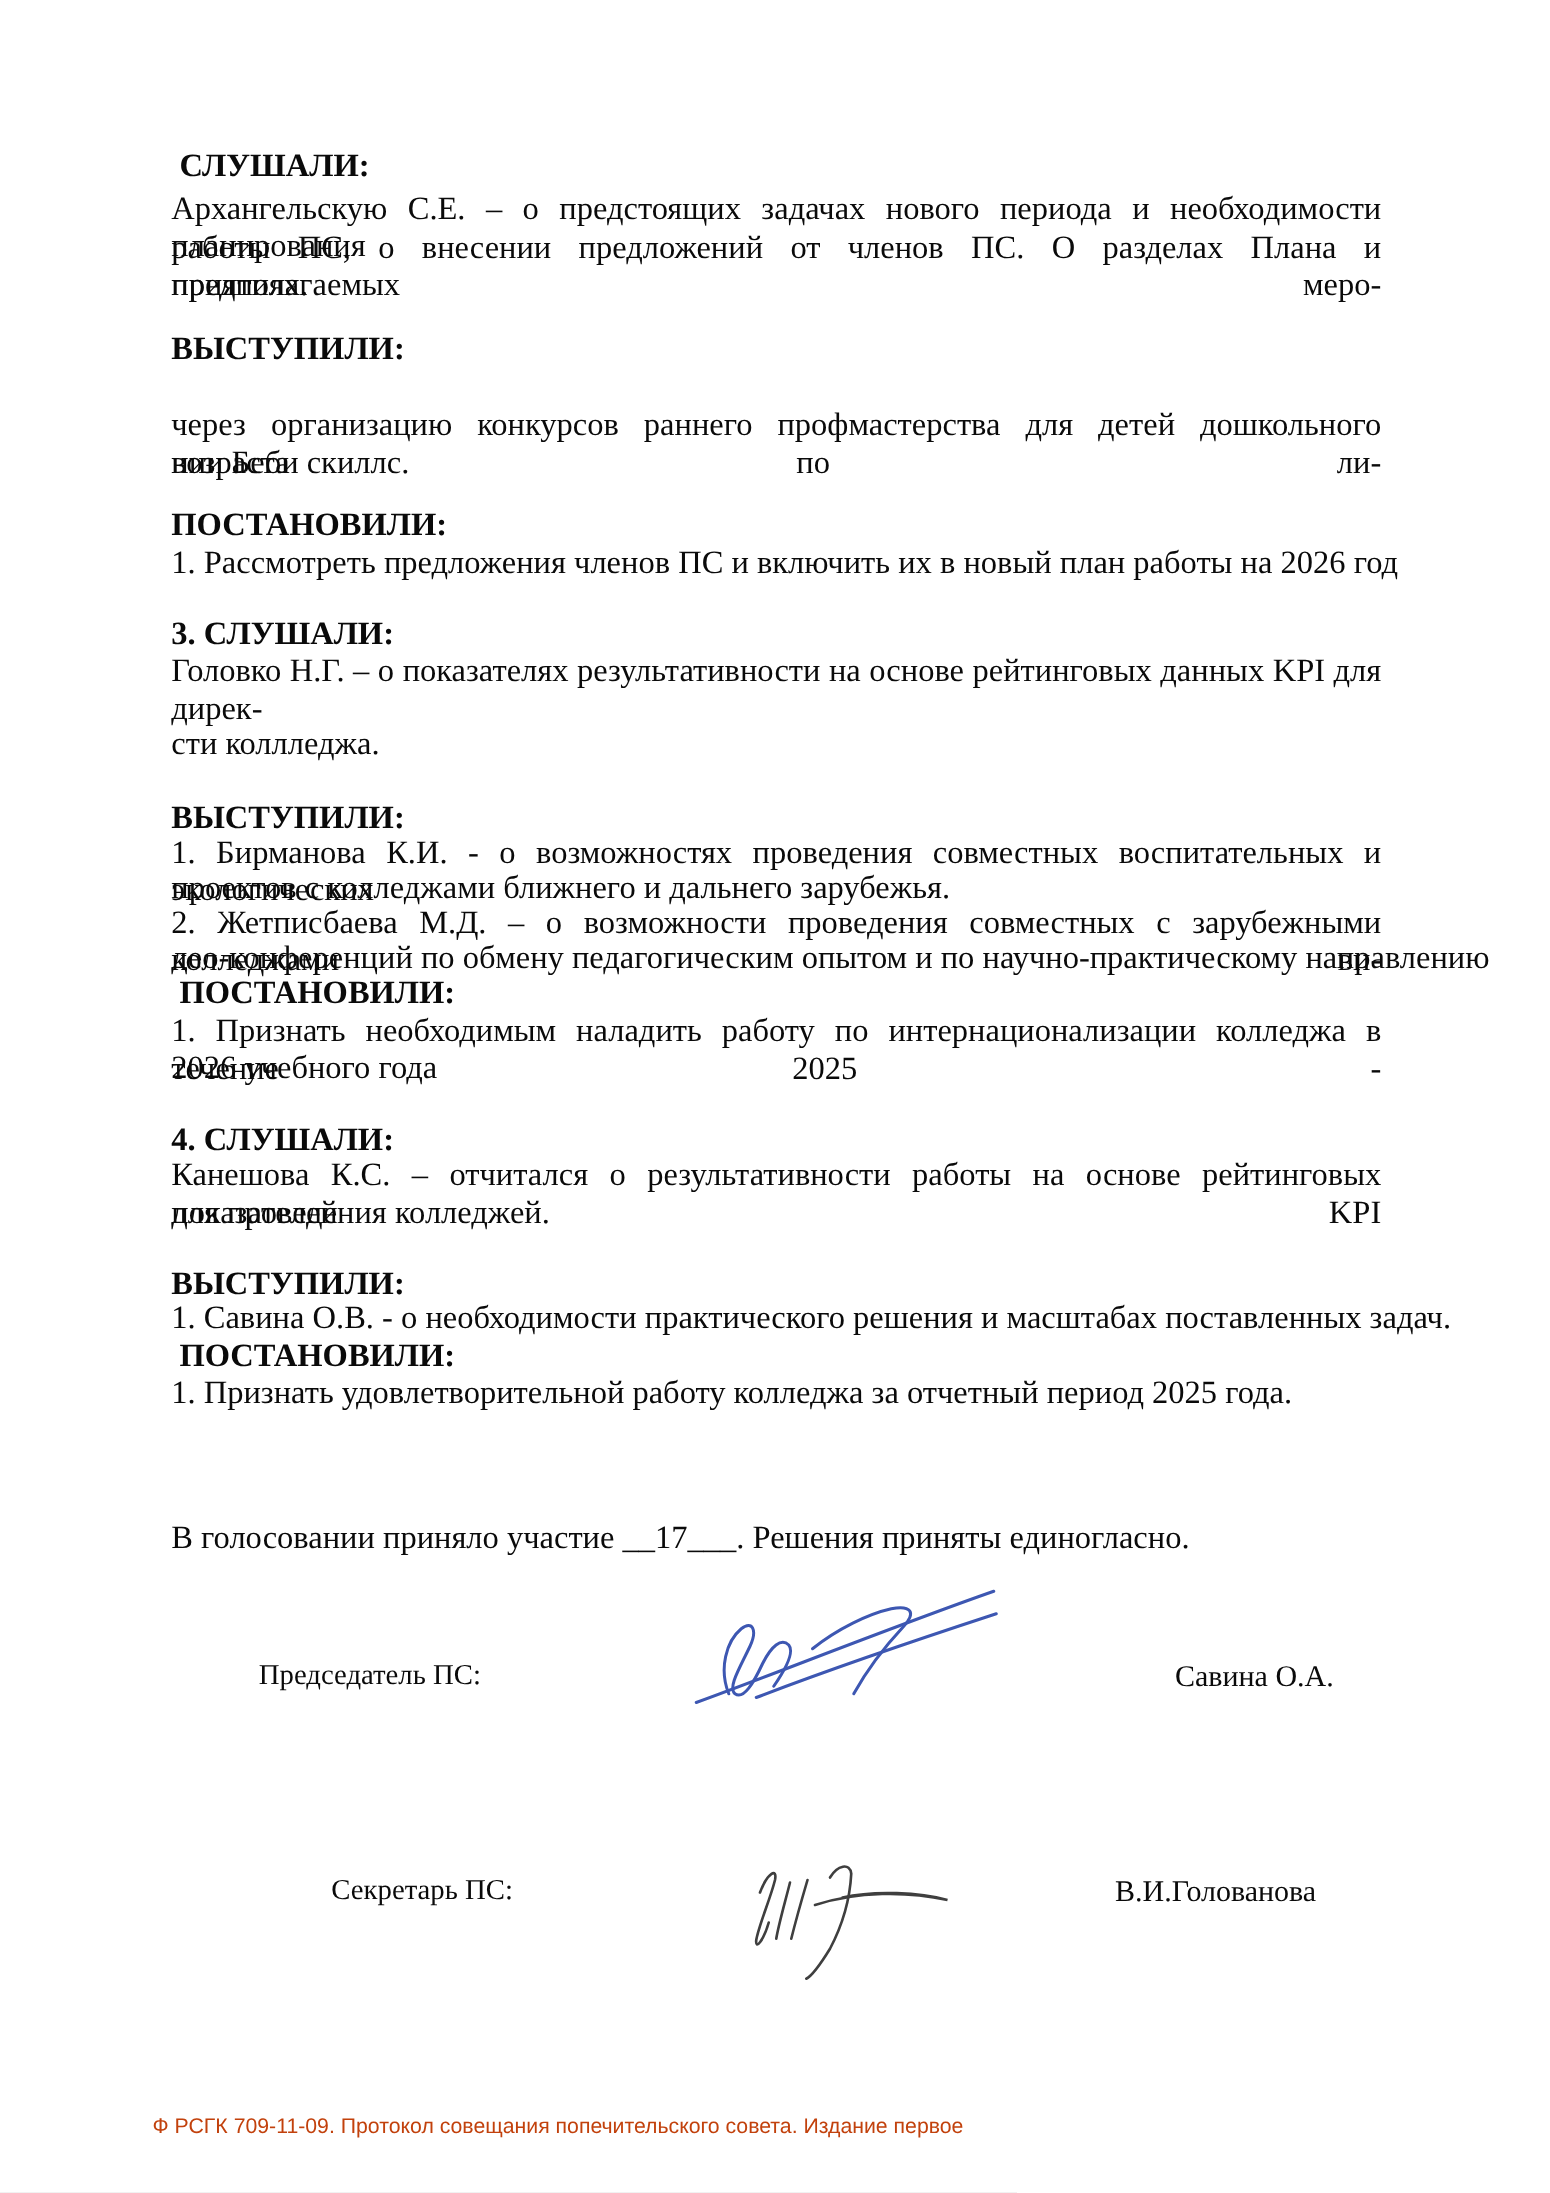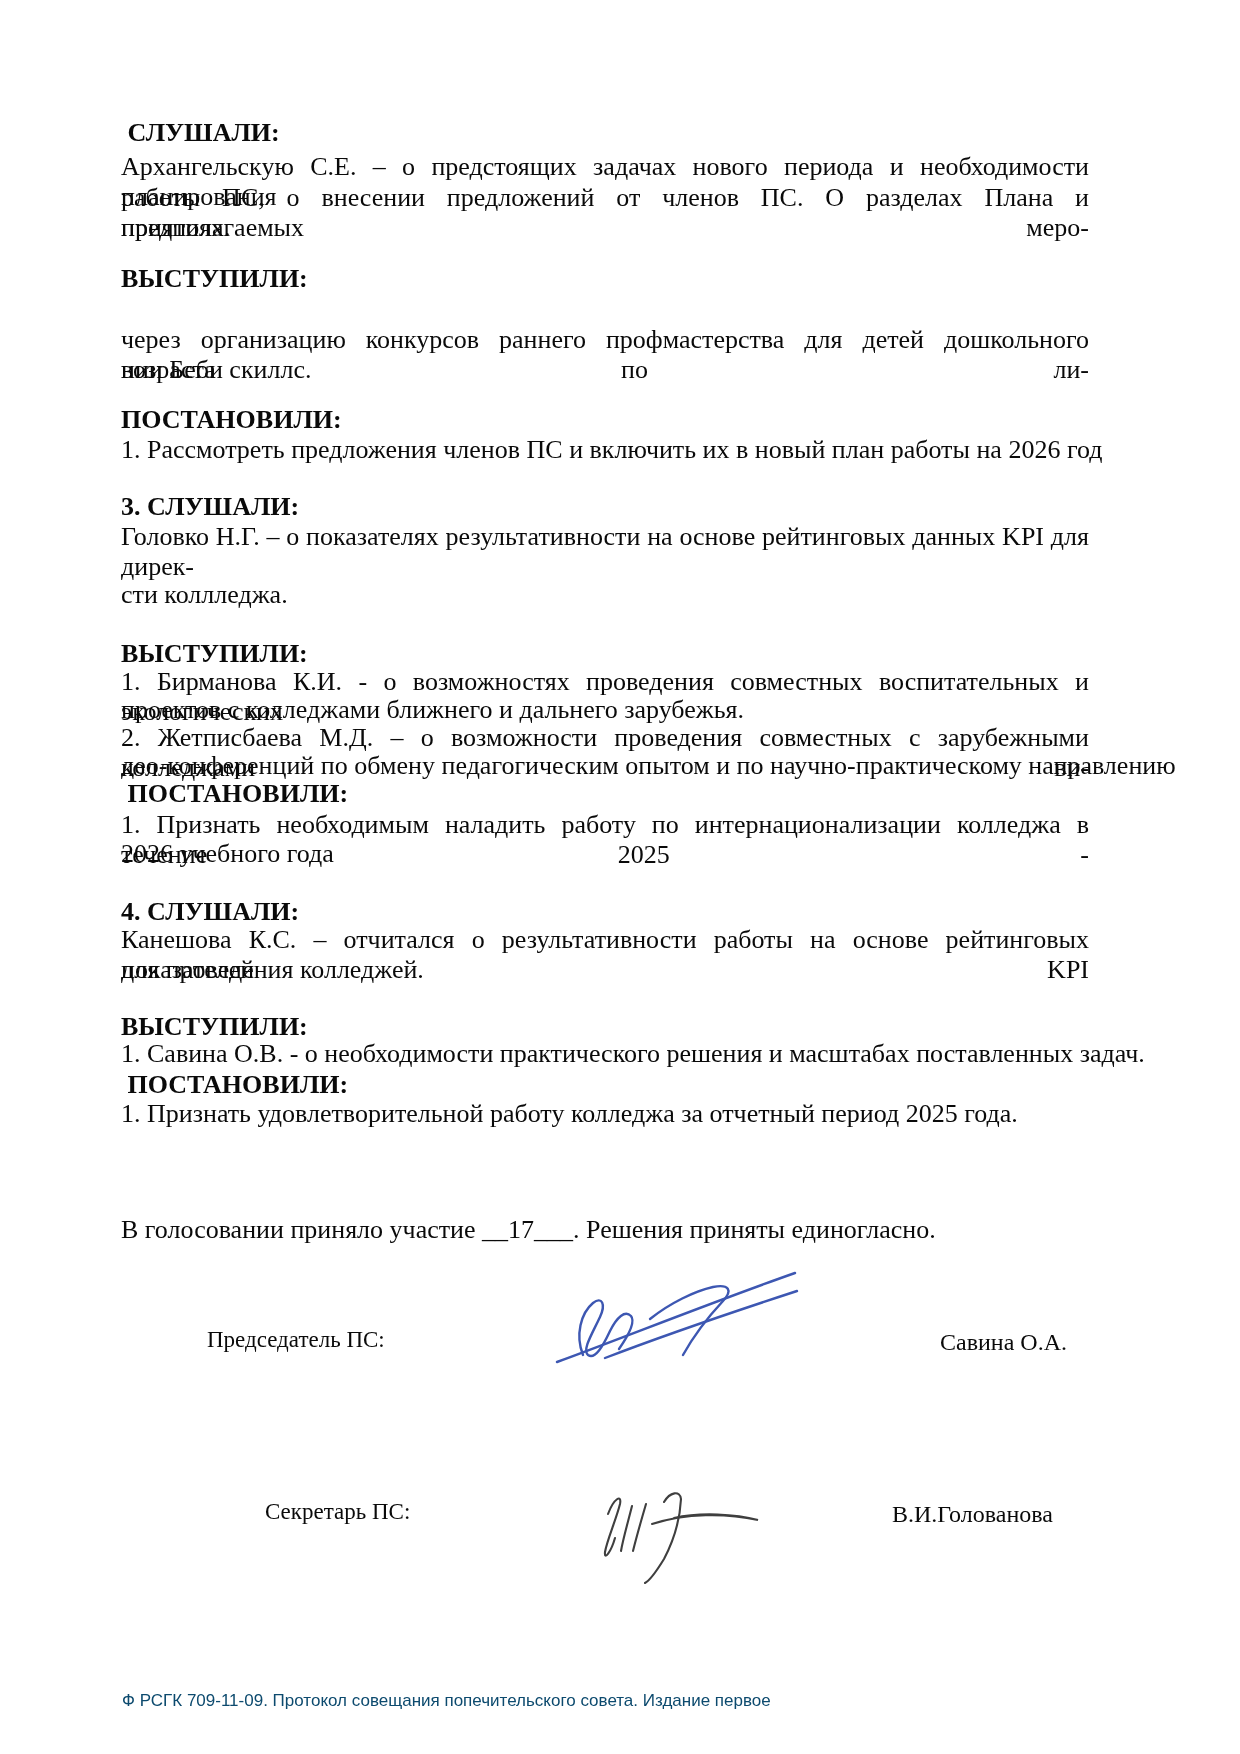--- a/index.html
+++ b/index.html
@@ -7,21 +7,21 @@
     position:relative;
     width:1240px;height:1754px;
     background:#ffffff;
     margin:0 auto;
     font-family:"Liberation Serif","DejaVu Serif",serif;
     color:#0a0a0a;
     overflow:hidden;
   }
   .ln{
     position:absolute;
-    left:121px;
+    left:137px;
     width:968px;
     font-size:26px;
     line-height:30px;
   }
   .ln.b{font-weight:700;white-space:pre;}
   .ln.l{white-space:pre;}
   .ln.j{text-align:justify;text-align-last:justify;}
   .sig-label{
     position:absolute;
     font-size:23px;
@@ -34,21 +34,21 @@
     line-height:30px;
     white-space:pre;
   }
   .sig-name.it{}
   .sig-svg{position:absolute;}
   .footer{
     position:absolute;
     left:122px;top:1691px;
     font-family:"Liberation Sans","DejaVu Sans",sans-serif;
     font-size:17px;
-    color:#0c4a6e;
+    color:#c2410c;
     white-space:pre;
   }
 </style>
 </head>
 <body>
 
 <div class="page">
 
   <div class="ln b l" style="top:118px"> СЛУШАЛИ:</div>
   <div class="ln j" style="top:183px">работы ПС, о внесении предложений от членов ПС. О разделах Плана и предполагаемых меро-</div>

